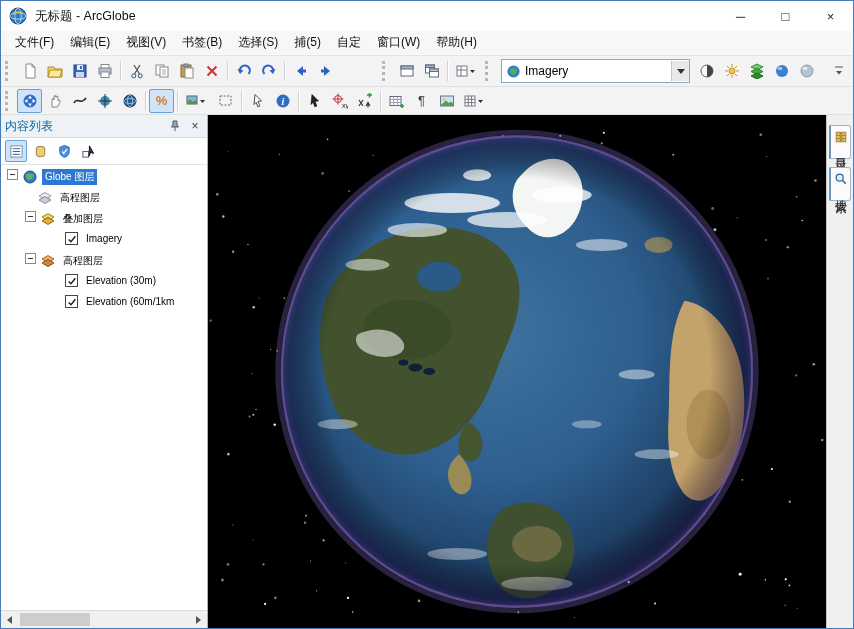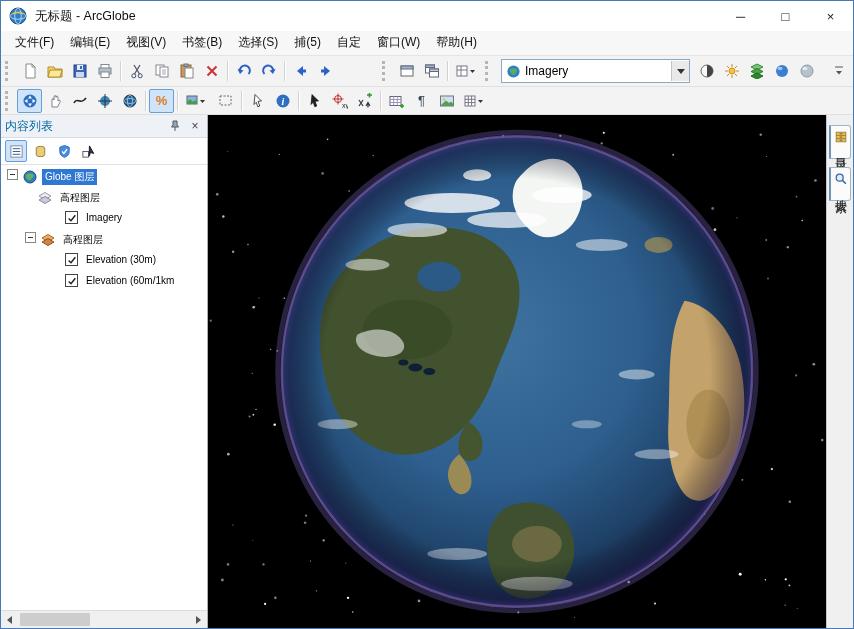--- a/index.html
+++ b/index.html
@@ -414,20 +414,31 @@
 
         <div class="trow">
           <span class="sp" style="width:36px"></span>
           <svg class="tico" viewBox="0 0 16 16">
               <path d="M8 2.5 L14 6 L8 9.5 L2 6Z" fill="#ececf2" stroke="#9999aa"></path>
               <path d="M8 6.5 L14 10 L8 13.5 L2 10Z" fill="#c8ccd8" stroke="#888899"></path>
             </svg>
           <span class="tlabel">高程图层</span>
         </div>
 
+        <div class="trow">
+          <span class="sp" style="width:24px"></span>
+          <span class="exp">
+              <i></i>
+            </span>
+          <svg class="tico" viewBox="0 0 16 16">
+              <path d="M8 2.5 L14 6 L8 9.5 L2 6Z" fill="#f0d060" stroke="#a8851a"></path>
+              <path d="M8 6.5 L14 10 L8 13.5 L2 10Z" fill="#d8b040" stroke="#96720a"></path>
+            </svg>
+          <span class="tlabel">叠加图层</span>
+        </div>
 
         <div class="trow">
           <span class="sp" style="width:64px"></span>
           <span class="cb">
               <svg width="10" height="10" viewBox="0 0 12 12">
                 <path d="M2 6.5 L4.8 9.2 L10 2.8" fill="none" stroke="#222" stroke-width="1.8"></path>
               </svg>
             </span>
           <span class="tlabel">Imagery</span>
         </div>

